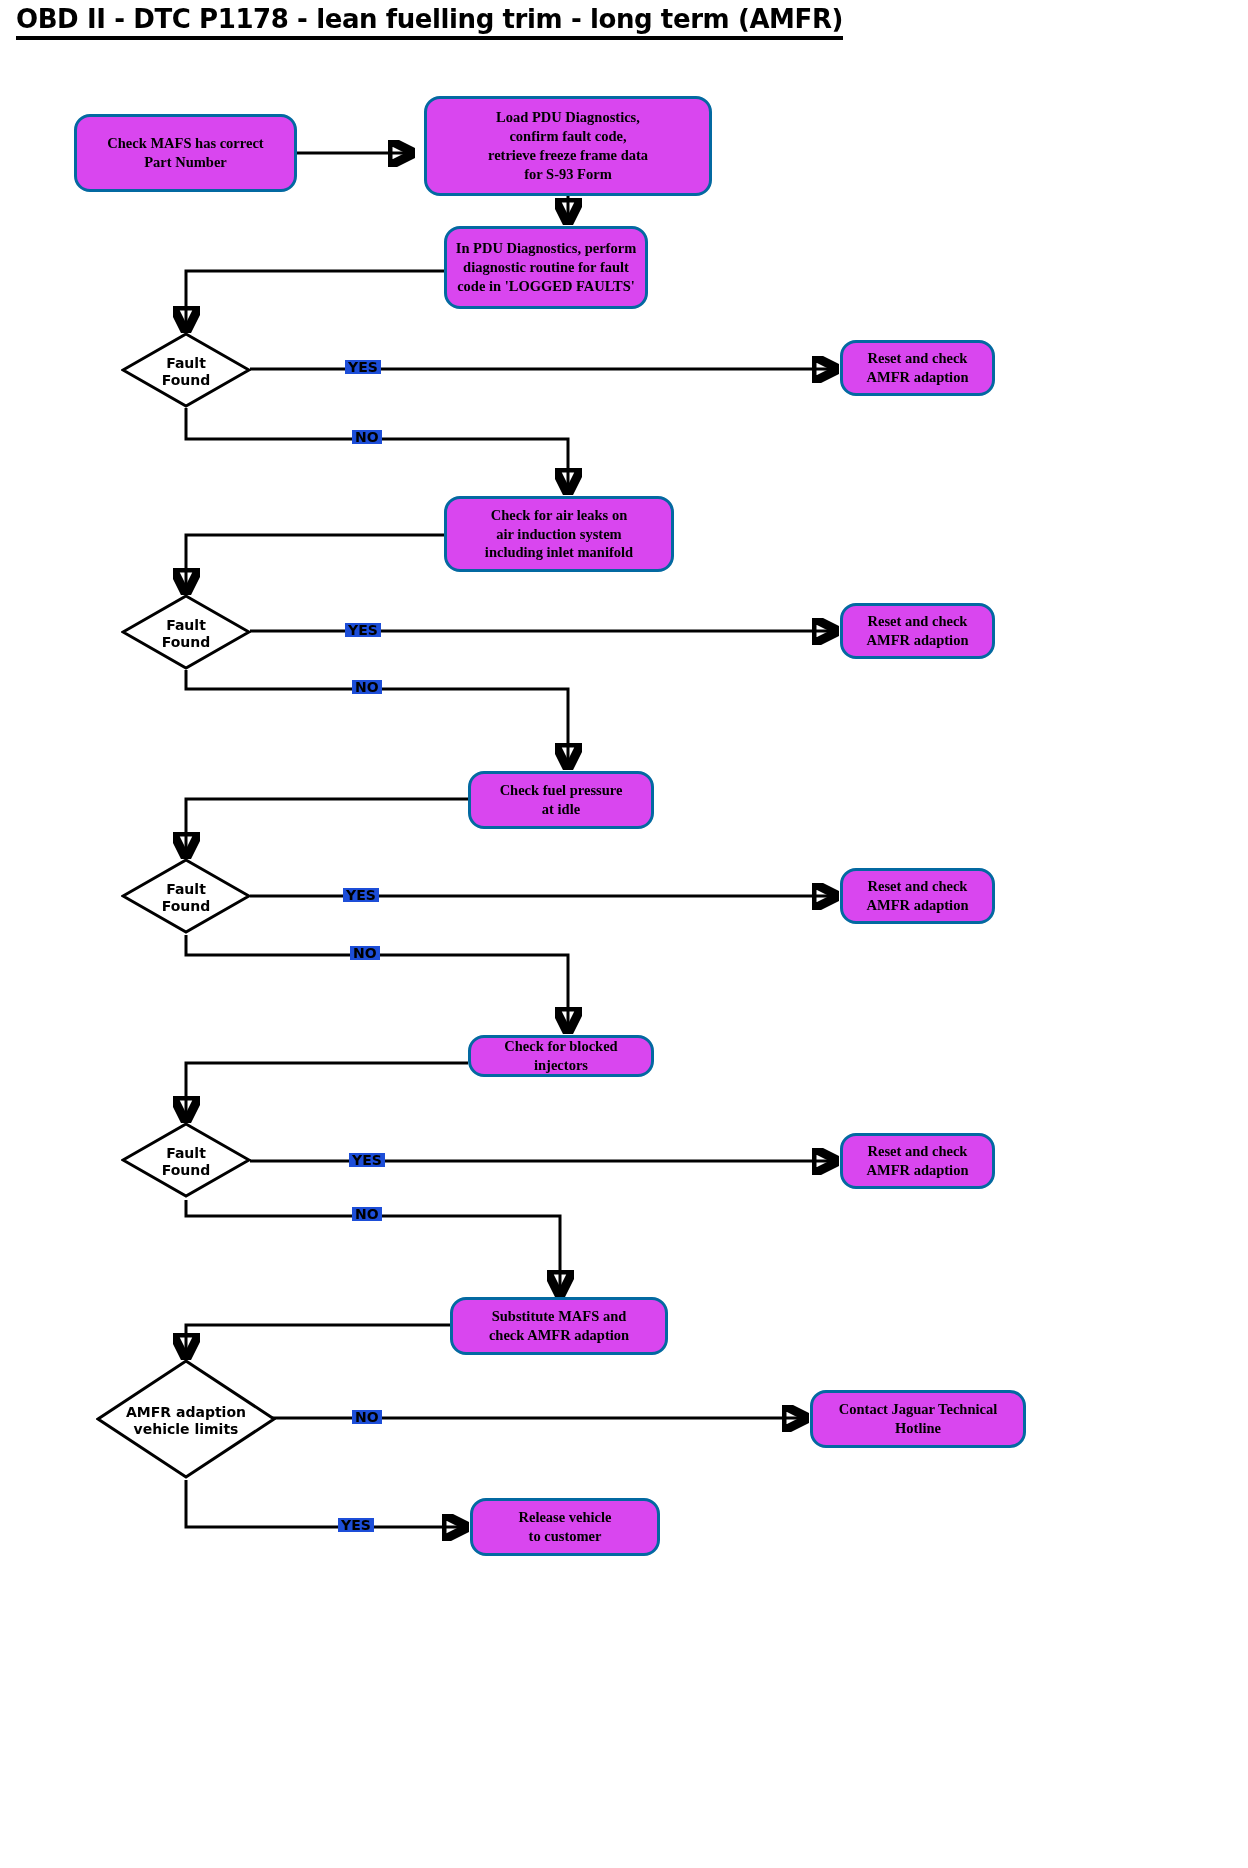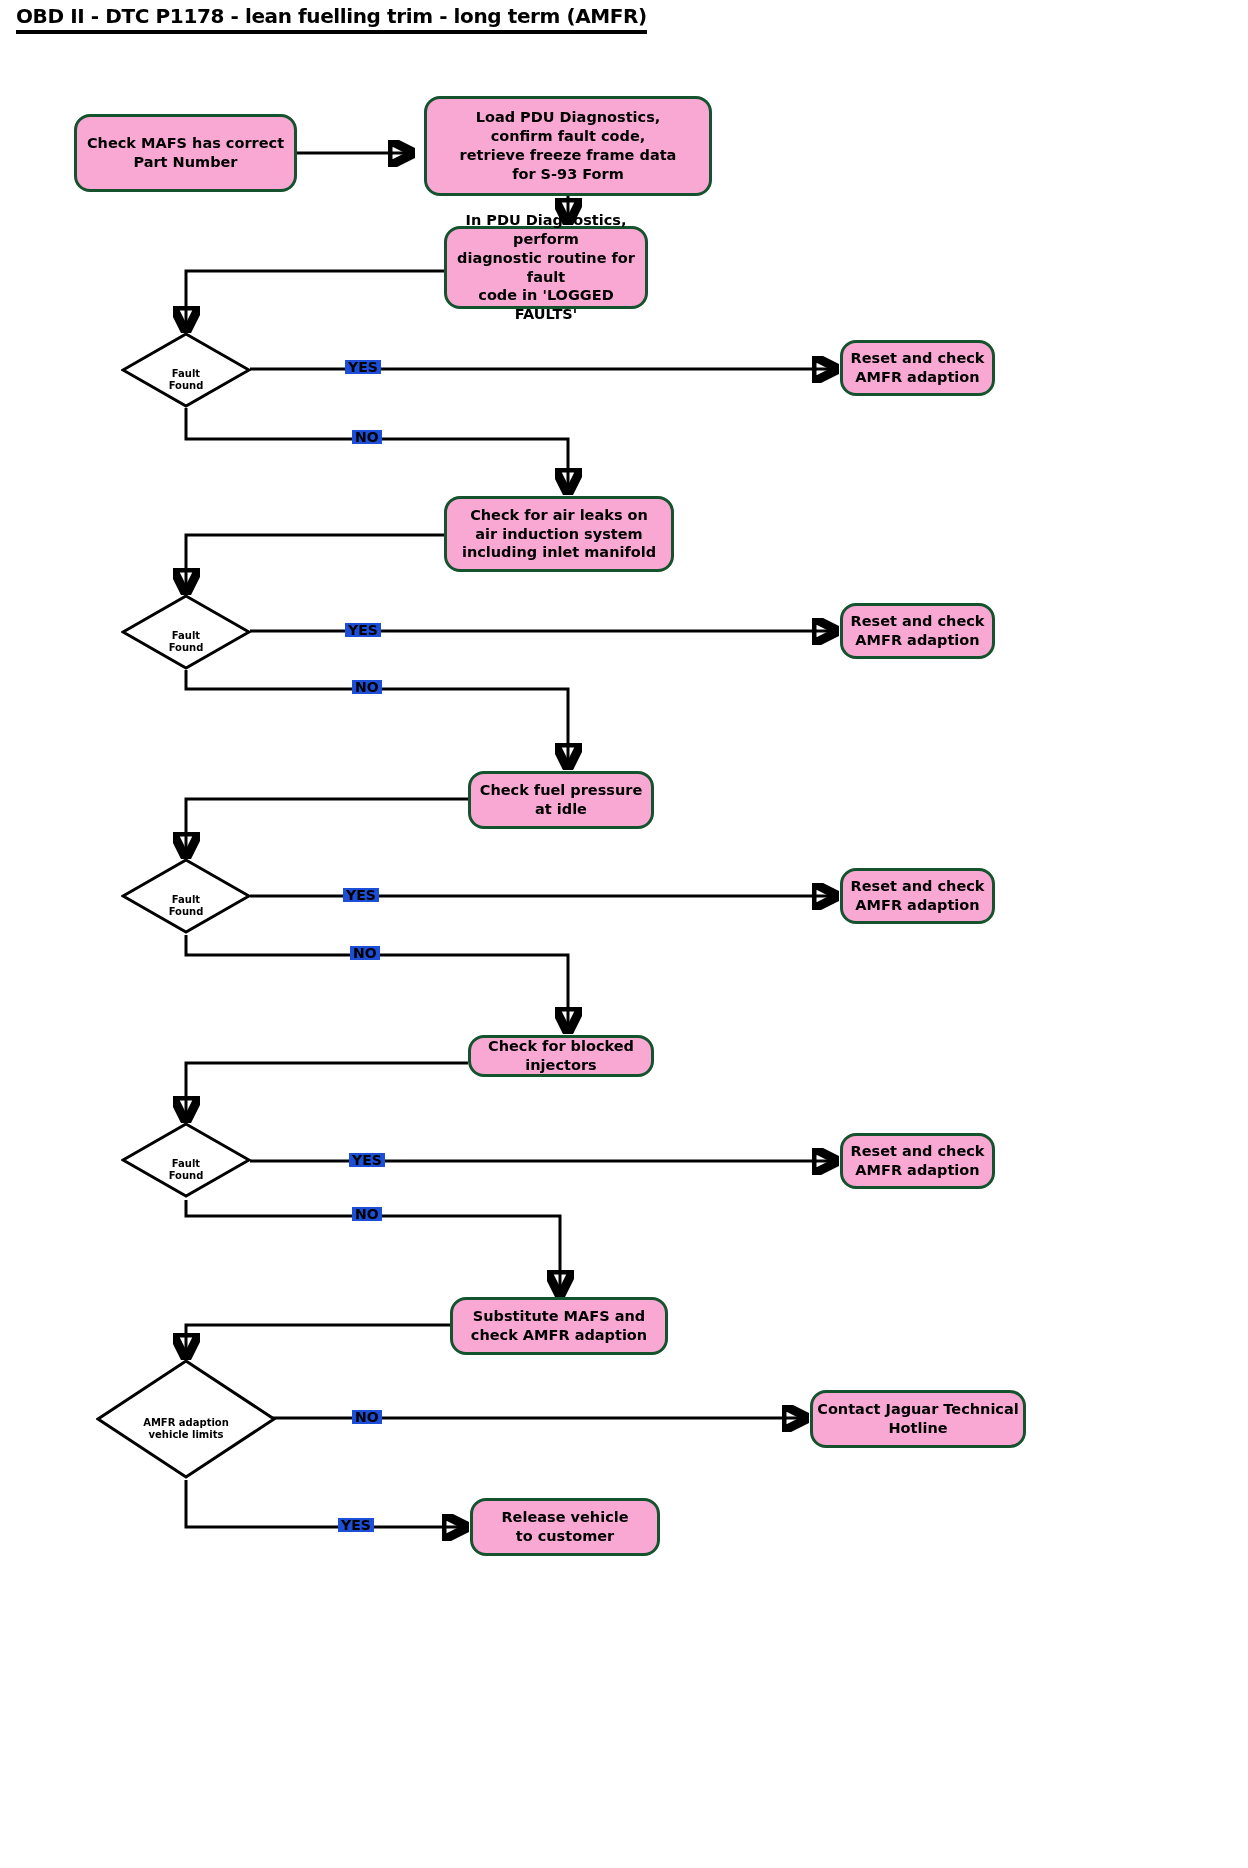--- a/index.html
+++ b/index.html
@@ -1,35 +1,35 @@
 <!DOCTYPE html>
 <html><head>
 <meta charset="utf-8">
 <style>
   html,body{margin:0;padding:0;background:#fff;}
   body{width:1248px;height:1868px;position:relative;
        font-family:"DejaVu Sans","Liberation Sans",sans-serif;
        -webkit-font-smoothing:none;}
   #canvas{position:absolute;left:0;top:0;width:1248px;height:1868px;}
 
-  .title{position:absolute;left:16px;top:4px;font-size:20px;font-weight:bold;
+  .title{position:absolute;left:16px;top:4px;font-size:26px;font-weight:bold;
          letter-spacing:-0.4px;color:#000;white-space:nowrap;}
   .title .u{border-bottom:4px solid #000;padding-bottom:2px;display:inline-block;}
 
   
-  .pbox{position:absolute;border:3px solid #14532d;border-radius:16px;background:#f9a8d4;
+  .pbox{position:absolute;border:3px solid #0369a1;border-radius:16px;background:#d946ef;
         display:flex;align-items:center;justify-content:center;text-align:center;
-        font-size:14.5px;font-weight:bold;line-height:1.30;color:#000;box-sizing:border-box;}
+        font-size:14.5px;font-weight:bold;line-height:1.30;color:#000;box-sizing:border-box;font-family:Liberation Serif, serif;}
 
   
   .dia{position:absolute;}
   .dia svg{display:block;}
-  .dia .dlabel{position:absolute;left:0;top:10px;width:100%;height:100%;
+  .dia .dlabel{position:absolute;left:0;top:2px;width:100%;height:100%;
        display:flex;flex-direction:column;align-items:center;justify-content:center;
-       text-align:center;font-size:10px;font-weight:bold;line-height:1.25;color:#000;}
+       text-align:center;font-size:14px;font-weight:bold;line-height:1.25;color:#000;}
 
   
   .elab{position:absolute;font-size:14px;font-weight:bold;color:#000;background:#1d4ed8;
         padding:0 3px;line-height:1;}
 
   svg.wires{position:absolute;left:0;top:0;width:1248px;height:1868px;overflow:visible;}
   svg.wires line,svg.wires path,svg.wires polyline{stroke:#000;stroke-width:3;fill:none;}
 </style>
 </head>
 <body>

